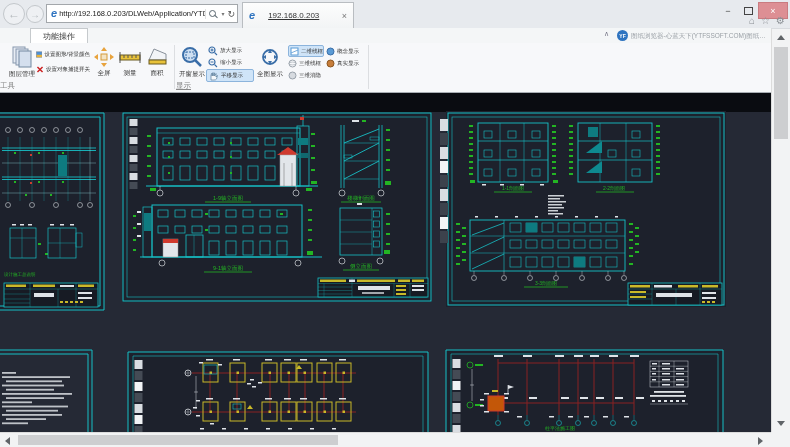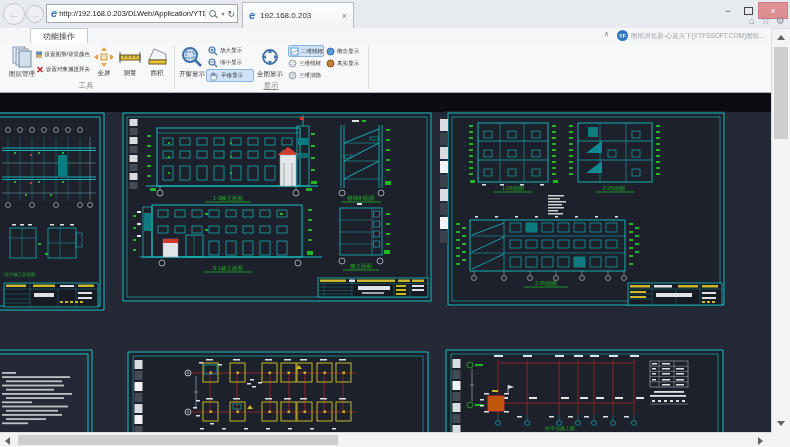--- a/index.html
+++ b/index.html
@@ -12,36 +12,36 @@
   .nav-fwd{left:26px;top:5px;width:16px;height:16px;font-size:10px;}
   .addrbar{position:absolute;left:46px;top:4px;width:192px;height:19px;background:#fff;border:1px solid #a3a7ab;display:flex;align-items:center;padding:0 2px;box-sizing:border-box;}
   .e-icon{color:#2f74c0;font-weight:bold;font-style:italic;font-size:11px;line-height:1;margin:0 2px;}
   .url-text{flex:1;font-size:7.5px;color:#222;white-space:nowrap;overflow:hidden;}
   .addr-tools{display:flex;align-items:center;gap:3px;border-left:1px solid #e0e0e0;padding-left:3px;}
   .mag{width:5px;height:5px;border:1.2px solid #5b6770;border-radius:50%;position:relative;margin-right:2px;}
   .mag::after{content:"";position:absolute;width:4px;height:1.2px;background:#5b6770;transform:rotate(45deg);right:-3px;bottom:-1px;}
   .dd{font-size:6px;color:#777;}
   .refresh{font-size:9px;color:#555;}
   .tab{position:absolute;left:242px;top:2px;width:112px;height:26px;background:linear-gradient(#fdfdfd,#f2f4f5);border:1px solid #b9bdc1;border-bottom:none;display:flex;align-items:center;padding:0 4px;box-sizing:border-box;}
-  .tab-title{flex:1;font-size:8px;color:#333;white-space:nowrap;overflow:hidden;margin-left:3px;}
+  .tab-title{flex:1;font-size:8px;color:#333;white-space:nowrap;overflow:hidden;margin-left:11px;text-decoration:underline;}
   .tab-close{font-size:9px;color:#777;padding:0 2px;}
   .winbtns{position:absolute;right:2px;top:2px;display:flex;align-items:center;}
   .winbtn{width:20px;height:14px;display:flex;align-items:center;justify-content:center;color:#444;font-size:9px;}
   .win-max-box{width:7px;height:6px;border:1px solid #444;}
   .win-close{width:28px;height:15px;background:#dd8f94;border:1px solid #c97b80;color:#fff;}
   .quickicons{position:absolute;right:5px;top:15px;display:flex;gap:6px;color:#8a8f94;font-size:10px;}
   
   .ribbon-tabs{position:absolute;left:0;top:28px;width:771px;height:15px;background:#f4f6f7;border-bottom:7px solid #0f766e;}
   .ribbon-tab{position:absolute;left:30px;top:0;width:56px;height:14px;background:#fff;border:1px solid #c6cacd;border-bottom:none;font-size:8px;color:#333;display:flex;align-items:center;justify-content:center;}
   .collapse{position:absolute;left:604px;top:2px;font-size:7px;color:#778;}
   .brand-logo{position:absolute;left:617px;top:2px;width:11px;height:11px;border-radius:50%;background:#2f74c0;color:#fff;font-size:5px;font-weight:bold;display:flex;align-items:center;justify-content:center;}
   .brand-text{position:absolute;left:631px;top:4px;width:138px;font-size:6.5px;color:#9aa0a6;white-space:nowrap;overflow:hidden;text-overflow:ellipsis;}
   .ribbon-body{position:absolute;left:0;top:43px;width:771px;height:50px;background:#f7f8fa;border-bottom:1px solid #a9aeb4;box-sizing:border-box;}
   .rsep{position:absolute;top:2px;height:44px;width:1px;background:#dcdee1;}
-  .grouplabel{position:absolute;bottom:1px;font-size:7.5px;color:#888;text-align:center;}
+  .grouplabel{position:absolute;bottom:1px;font-size:7.5px;color:#888;text-align:left;}
   .rbtn{position:absolute;display:flex;flex-direction:column;align-items:center;color:#333;}
   .rbtn .lbl{font-size:6.5px;margin-top:1px;white-space:nowrap;}
   .rbtn-s{position:absolute;display:flex;align-items:center;gap:2px;font-size:5.5px;color:#333;white-space:nowrap;overflow:hidden;}
   .sel{background:#cfe4f8;border:1px solid #8cb4dc;border-radius:2px;box-sizing:border-box;}
   .ic{display:block;}
   
   .canvas{position:absolute;left:0;top:93px;width:771px;height:339px;background:#252935;}
   .canvas svg{display:block;}
   
   .vscroll{position:absolute;left:771px;top:29px;width:19px;height:403px;background:#f2f3f4;border-left:1px solid #dcdcdc;box-sizing:border-box;}

